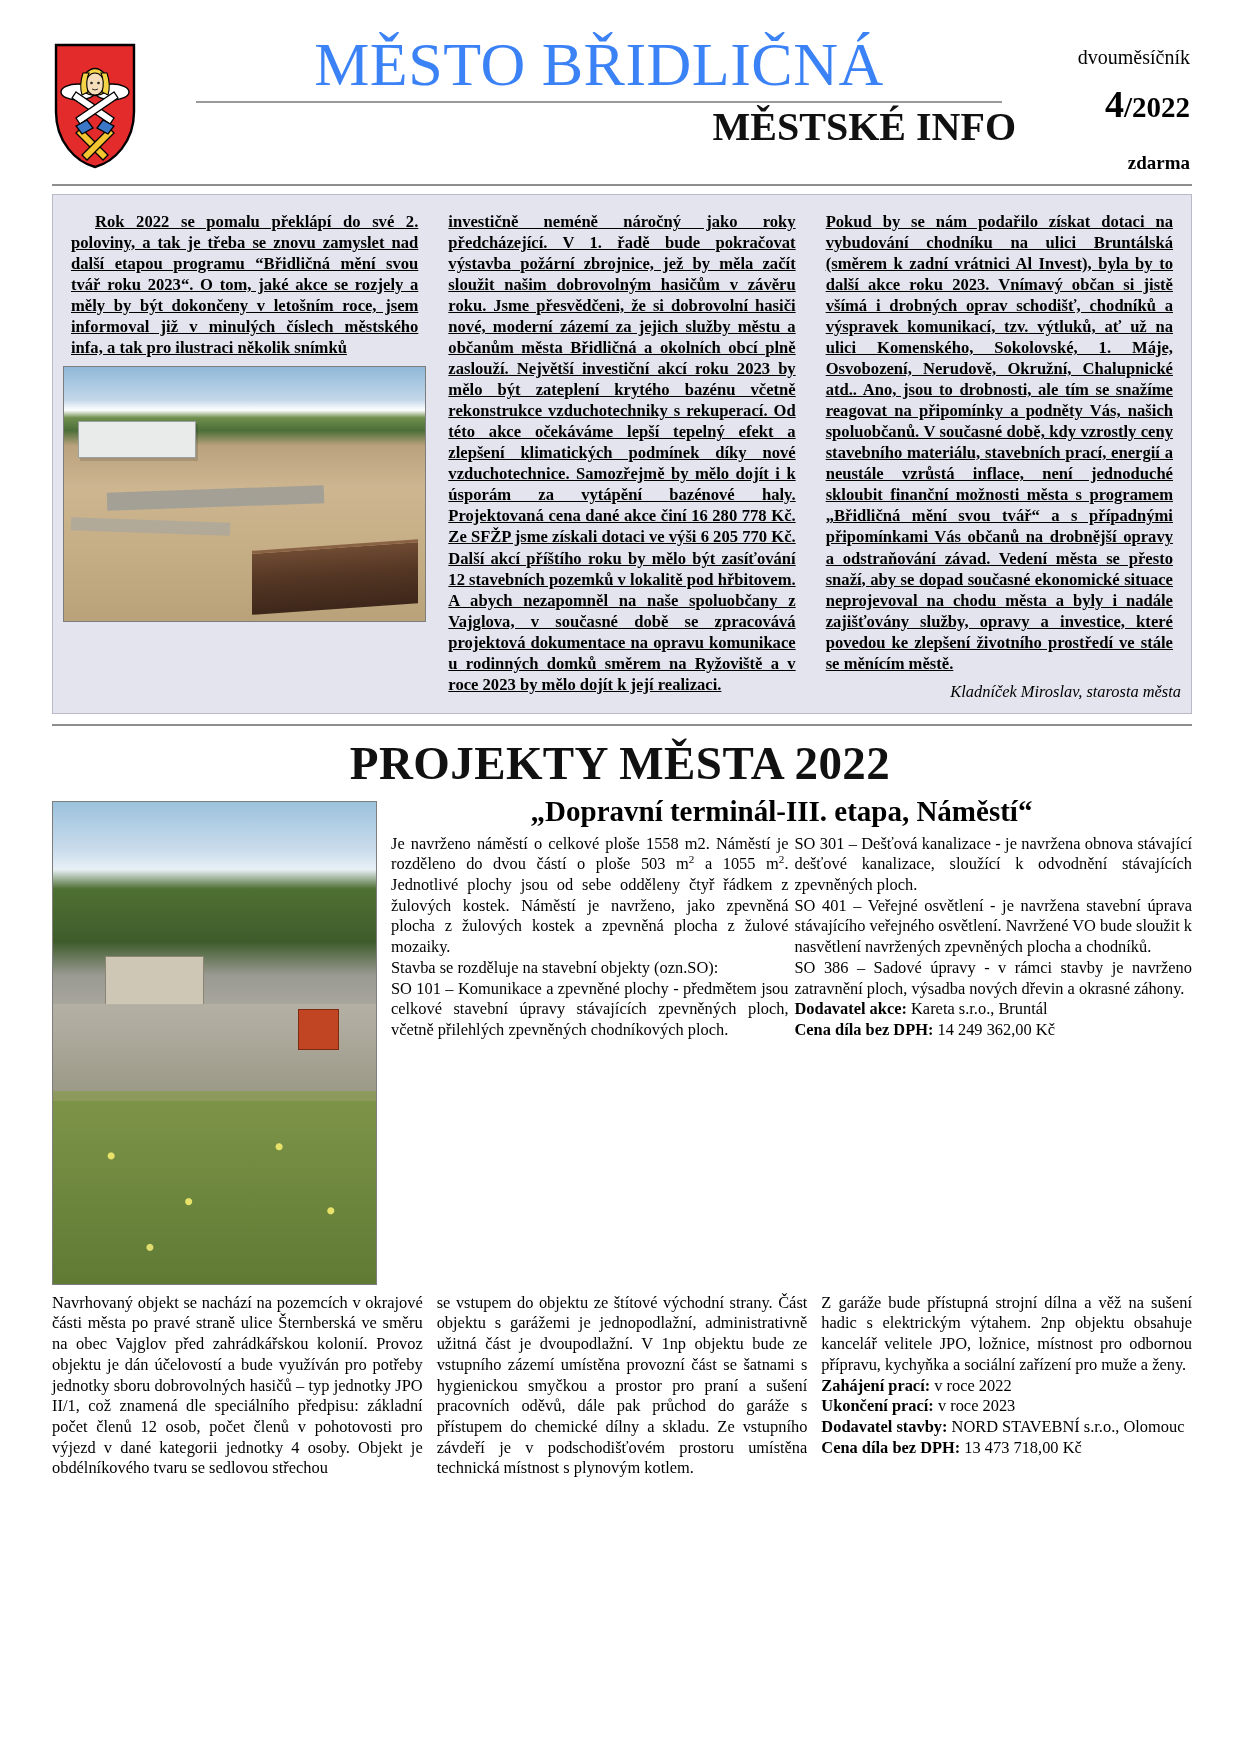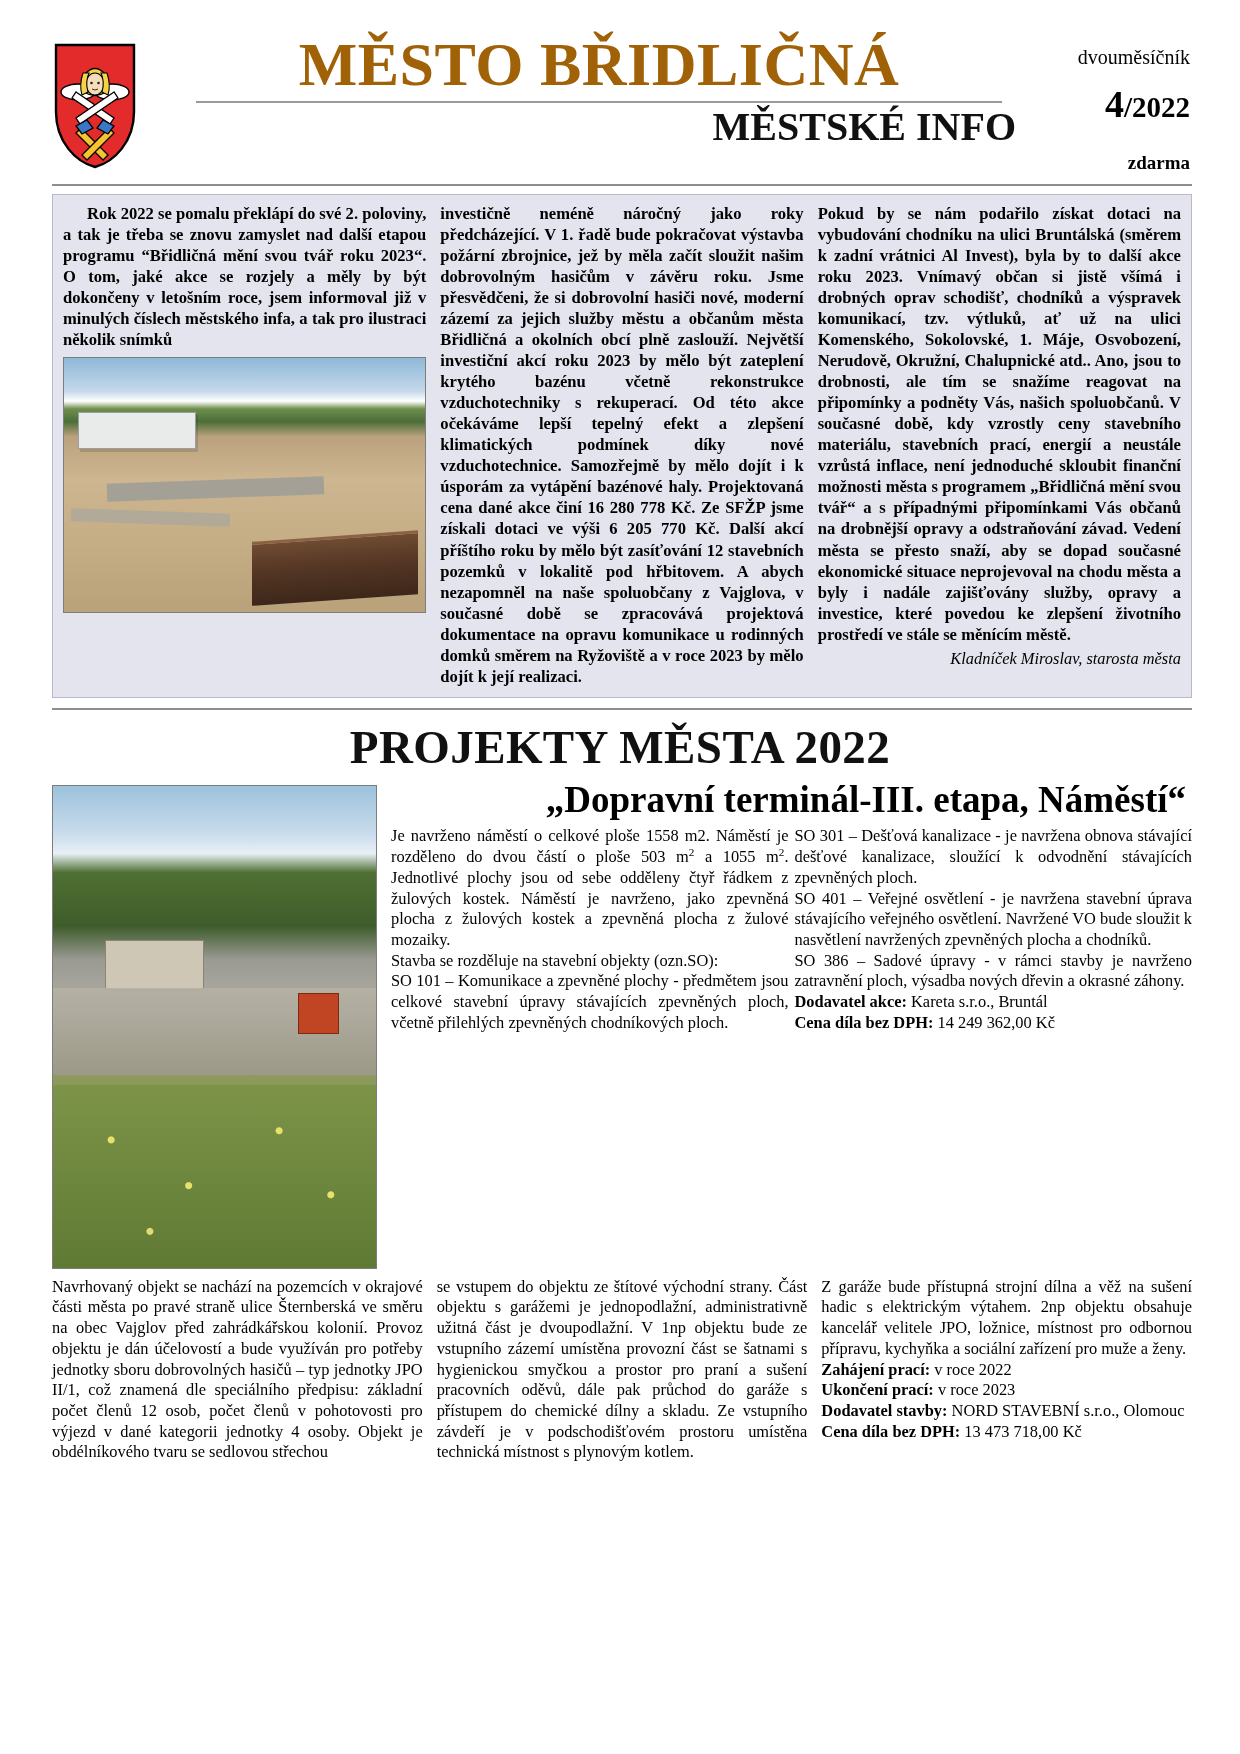--- a/index.html
+++ b/index.html
@@ -42,22 +42,22 @@
   .titleblock {
     flex: 1 1 auto;
     padding-left: 28px;
     padding-right: 18px;
     position: relative;
     min-width: 0;
   }
   .maintitle {
     font-size: 62px;
     line-height: 0.98;
-    font-weight: bold;
-    color: #a16207;
+    font-weight: normal;
+    color: #3b82f6;
     letter-spacing: 0.5px;
     text-align: center;
     font-family: "Liberation Serif", "DejaVu Serif", serif;
     white-space: nowrap;
   }
   .title-rule {
     border-top: 2px solid #9a9a9a;
     margin: 6px 20px 3px 20px;
   }
   .subtitle {
@@ -125,21 +125,21 @@
   }
   .a1text {
     font-size: 16.6px;
     line-height: 1.268;
     font-weight: bold;
     text-align: justify;
     text-justify: inter-word;
     hyphens: manual;
     font-family: "Liberation Serif", "DejaVu Serif", serif;
   }
-  .a1text p { margin: 0; }
+  .a1text p { margin: 8px; text-decoration: underline; }
   .a1text p.ind { text-indent: 24px; }
 
   .photo {
     width: 100%;
     height: 256px;
     margin: 7px 0 8px 0;
     border: 1px solid #7d7d7d;
     box-sizing: border-box;
     position: relative;
     overflow: hidden;
@@ -254,25 +254,25 @@
   }
   .projphoto-col {
     flex: 0 0 325px;
     width: 325px;
   }
   .projtext-col {
     flex: 1 1 auto;
     min-width: 0;
   }
   .projtitle {
-    text-align: right;
-    font-size: 37px;
+    text-align: center;
+    font-size: 29px;
     font-weight: bold;
     line-height: 1.1;
-    margin: 2px 6px 6px 0;
+    margin: 2px 20px 6px 0;
     white-space: nowrap;
   }
   .cols2 {
     display: flex;
     gap: 6px;
   }
   .body-serif {
     font-size: 16.4px;
     line-height: 1.262;
     text-align: justify;

